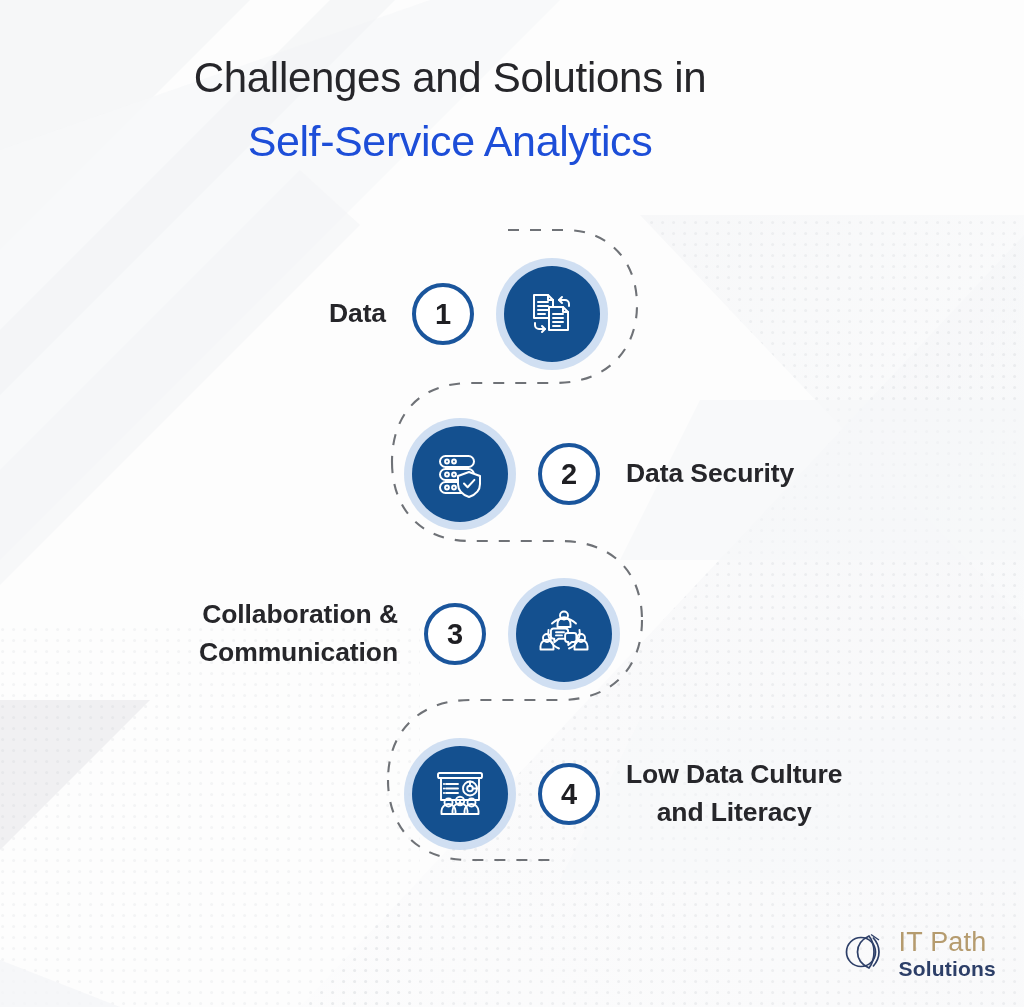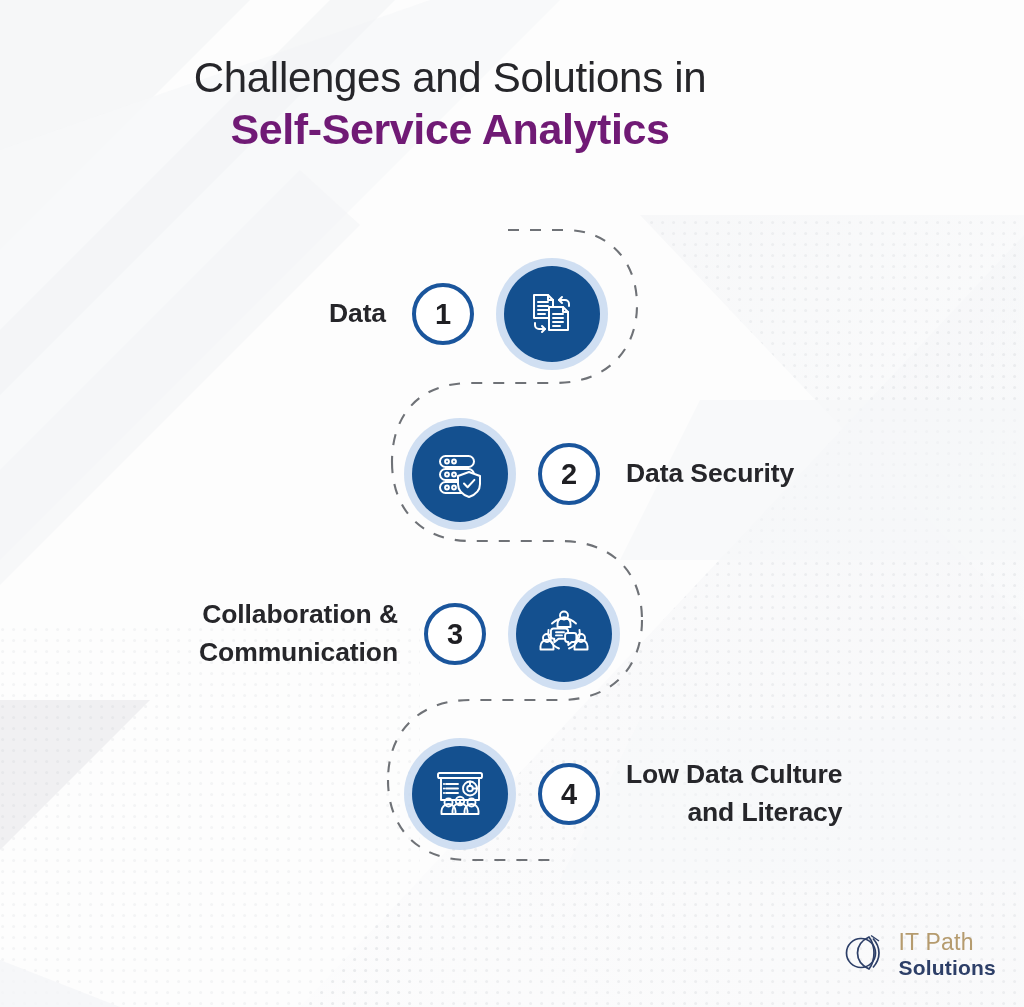--- a/index.html
+++ b/index.html
@@ -44,26 +44,26 @@
   .title-line1 {
     font-size: 42px;
     font-weight: 400;
     color: #26262a;
     letter-spacing: -0.3px;
     line-height: 1.22;
     display: block;
   }
   .title-line2 {
     font-size: 43px;
-    font-weight: 700;
-    color: #701a75;
+    font-weight: 400;
+    color: #1d4ed8;
     letter-spacing: -0.4px;
     line-height: 1.22;
     display: block;
-    margin-top: 0;
+    margin-top: 12px;
   }
 
   
   .path-svg {
     position: absolute;
     left: 0;
     top: 0;
     width: 1024px;
     height: 1007px;
     z-index: 2;
@@ -93,21 +93,21 @@
   
   .lbl {
     font-size: 26.5px;
     font-weight: 600;
     color: #26262a;
     line-height: 1.42;
     letter-spacing: -0.1px;
     white-space: pre-line;
   }
   .lbl-right { text-align: right; margin-right: 26px; }
-  .lbl-left  { text-align: right;  margin-left: 26px; }
+  .lbl-left  { text-align: center;  margin-left: 26px; }
 
   
   .num {
     flex: 0 0 auto;
     width: 62px;
     height: 62px;
     border-radius: 50%;
     border: 4.5px solid #1a559c;
     background: #ffffff;
     display: flex;
@@ -161,21 +161,21 @@
     gap: 10px;
     z-index: 6;
   }
   .logo-mark { flex: 0 0 auto; }
   .logo-text {
     display: flex;
     flex-direction: column;
     line-height: 1.12;
   }
   .logo-top {
-    font-size: 23px;
+    font-size: 27px;
     font-weight: 400;
     color: #b59b6e;
     letter-spacing: 0.2px;
   }
   .logo-bottom {
     font-size: 21px;
     font-weight: 700;
     color: #2d3f68;
     letter-spacing: 0.2px;
   }

